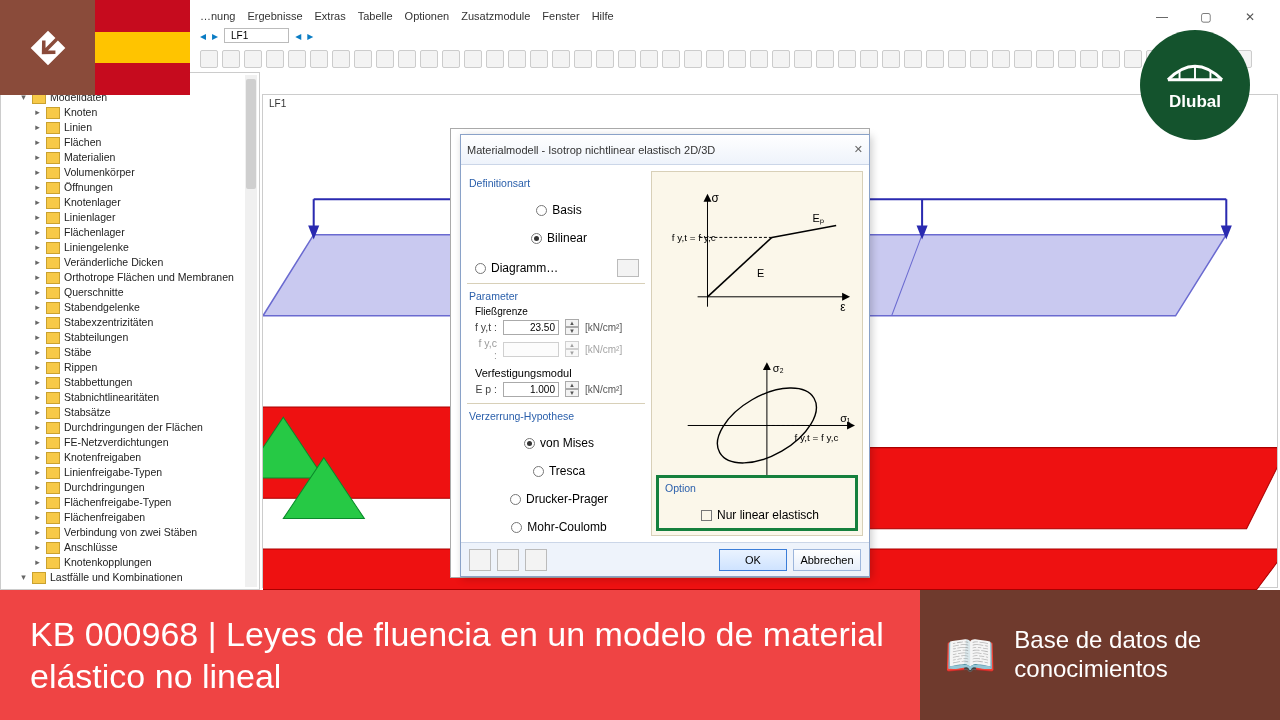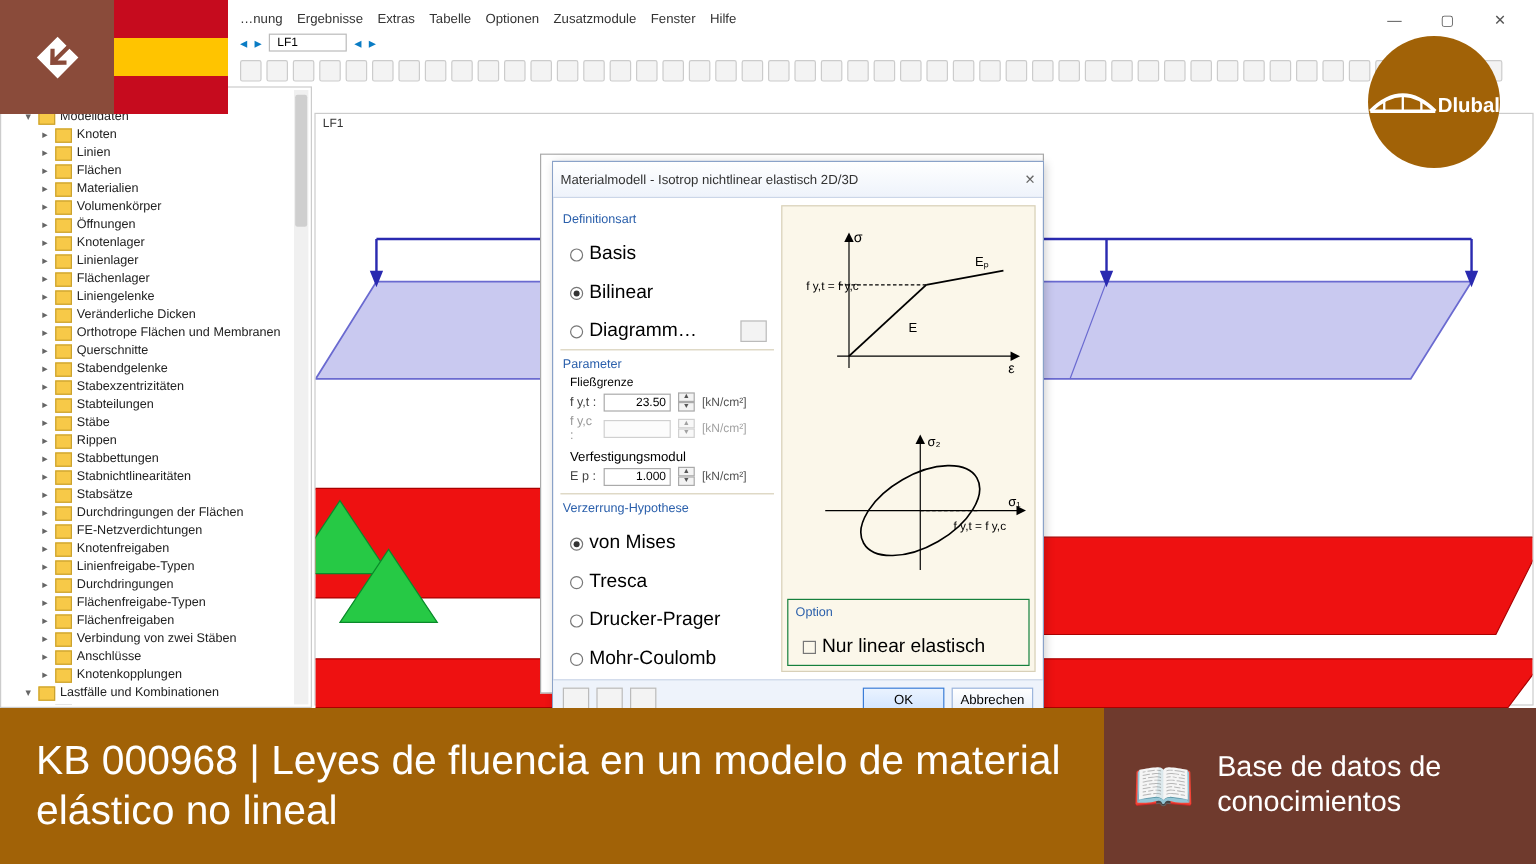--- a/index.html
+++ b/index.html
@@ -5,21 +5,21 @@
 * { margin: 0; padding: 0; box-sizing: border-box; font-family: "Segoe UI", Tahoma, sans-serif; }
 body { width: 1280px; height: 720px; overflow: hidden; background: #e8e8e8; position: relative; }
 
 
 .corner-badge { position: absolute; top: 0; left: 0; width: 190px; height: 95px; z-index: 50; display: flex; }
 .corner-arrow { width: 95px; height: 95px; background: #8a4b3a; display:flex; align-items:center; justify-content:center; }
 .corner-arrow svg { width: 42px; height: 42px; fill: #fff; }
 .corner-flag { width: 95px; height: 95px; background: linear-gradient(to bottom, #c60b1e 33.33%, #ffc400 33.33%, #ffc400 66.66%, #c60b1e 66.66%); }
 
 
-.bottom-banner { position: absolute; left:0; right:0; bottom:0; height: 130px; background: #a16207; display:flex; align-items:center; color:#fff; z-index:50;justify-content:space-between; }
+.bottom-banner { position: absolute; left:0; right:0; bottom:0; height: 130px; background: #ef4444; display:flex; align-items:center; color:#fff; z-index:50;justify-content:space-between; }
 .banner-title { flex:1; padding: 0 30px; font-size: 34px; line-height: 1.25; font-weight: 400; }
 .banner-right { width: 360px; height:100%; background: #6f3a2d; display:flex; align-items:center; gap:18px; padding:0 24px; }
 .banner-icon { font-size: 42px; }
 .banner-sub { font-size: 24px; line-height:1.2; }
 
 
 .app { position: absolute; top:0; left:0; right:0; bottom:0; background:#fff; }
 .win-controls { position:absolute; top:4px; right:8px; display:flex; gap:0; z-index:2; }
 .win-controls div { width:44px; height:26px; display:flex; align-items:center; justify-content:center; color:#555; font-size:12px; }
 
@@ -60,42 +60,42 @@
 
 .dialog { position: absolute; top: 134px; left: 460px; width: 410px; background:#fff; border:1px solid #8aa2c8; box-shadow: 2px 2px 8px rgba(0,0,0,.2); z-index:30; font-size:11px; }
 .dialog-back { position:absolute; top:128px; left:450px; width:420px; height:450px; background:#fff; border:1px solid #aaa; z-index:20; }
 .dialog-back .x { position:absolute; top:4px; right:6px; font-size:12px; color:#666; }
 .dlg-title { height:30px; display:flex; align-items:center; padding:0 6px; background:linear-gradient(#fff,#eef3fb); border-bottom:1px solid #cbd6e8; font-size:11px; color:#333; }
 .dlg-title .x { margin-left:auto; color:#666; cursor:default; }
 .dlg-body { display:flex; }
 .dlg-left { width:190px; padding:6px 8px; }
 .dlg-right { flex:1; background:#fbf7ea; margin:6px 6px 6px 0; border:1px solid #d8d0b8; position:relative; }
 .group-title { color:#2a5fab; font-size:10.5px; margin:6px 0 4px; }
-.radio-row, .check-row { display:flex; align-items:center; gap:5px; margin:14px 0 2px 6px; font-size:16px; }
+.radio-row, .check-row { display:flex; align-items:center; gap:5px; margin:14px 0 2px 6px; font-size:12px;justify-content:center; }
 .radio { width:11px; height:11px; border:1px solid #777; border-radius:50%; display:inline-flex; align-items:center; justify-content:center; }
 .radio.sel::after { content:""; width:5px; height:5px; border-radius:50%; background:#333; }
 .check { width:11px; height:11px; border:1px solid #777; display:inline-block; }
 .mini-btn { margin-left:auto; margin-right:4px; width:22px; height:18px; border:1px solid #bbb; background:#f3f3f3; }
 .param-row { display:flex; align-items:center; gap:6px; margin:2px 0 2px 6px; font-size:10.5px; }
-.param-row .lab { width:22px; color:#444; }
+.param-row .lab { width:22px; color:#444;text-align:right; }
 .param-row input { width:56px; font-size:10px; text-align:right; padding:1px 3px; border:1px solid #aaa; }
 .param-row .unit { color:#555; font-size:10px; }
 .spinner { width:14px; height:16px; display:flex; flex-direction:column; }
 .spinner div { flex:1; border:1px solid #aaa; background:#f3f3f3; font-size:6px; line-height:6px; text-align:center; color:#555; }
 .dlg-divider { height:1px; background:#d8d0b8; margin:6px -2px; }
-.option-box { position:absolute; left:4px; right:4px; bottom:4px; border:1px solid #15803d; padding:4px 6px; }
+.option-box { position:absolute; left:4px; right:4px; bottom:4px; border:3px solid #15803d; padding:4px 6px; }
 .option-box .group-title { margin-top:0; }
 .dlg-buttons { height:34px; background:#eef3fb; border-top:1px solid #cbd6e8; display:flex; align-items:center; gap:6px; padding:0 8px; }
 .dlg-buttons .sq { width:22px; height:22px; border:1px solid #bbb; background:#f3f3f3; }
 .dlg-buttons .spacer { flex:1; }
 .dlg-buttons button { min-width:68px; height:22px; font-size:11px; border:1px solid #9db6dc; background:linear-gradient(#fff,#e6eefb); }
 .dlg-buttons button.primary { border-color:#3b7dd8; background:linear-gradient(#eaf3ff,#cfe3ff); }
 
 
-.logo { position:absolute; top:30px; right:30px; width:110px; height:110px; border-radius:50%; background:#a16207; z-index:60; display:flex; flex-direction:row; align-items:center; justify-content:space-between; color:#fff; }
+.logo { position:absolute; top:30px; right:30px; width:110px; height:110px; border-radius:50%; background:#14532d; z-index:60; display:flex; flex-direction:column; align-items:center; justify-content:center; color:#fff; }
 .logo svg { width:58px; height:28px; }
 .logo .txt { margin-top:6px; font-size:17px; font-weight:600; }
 
 
 .dlg-right svg { position:absolute; inset:6px 6px 58px 6px; }
 
 </style>
 </head>
 <body>
 

